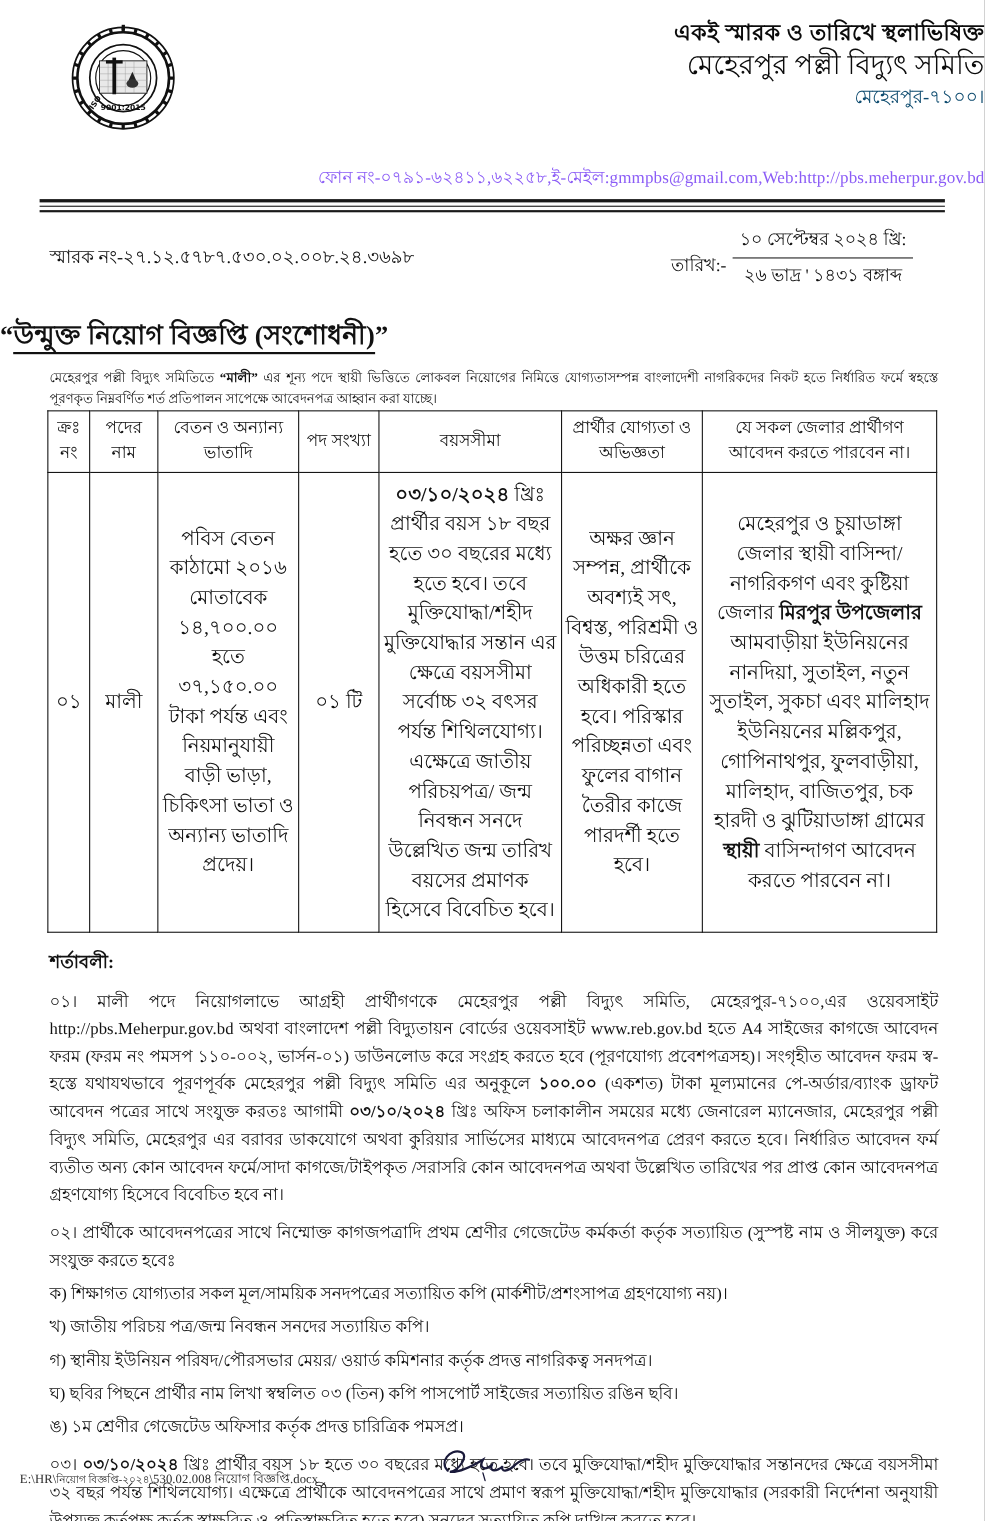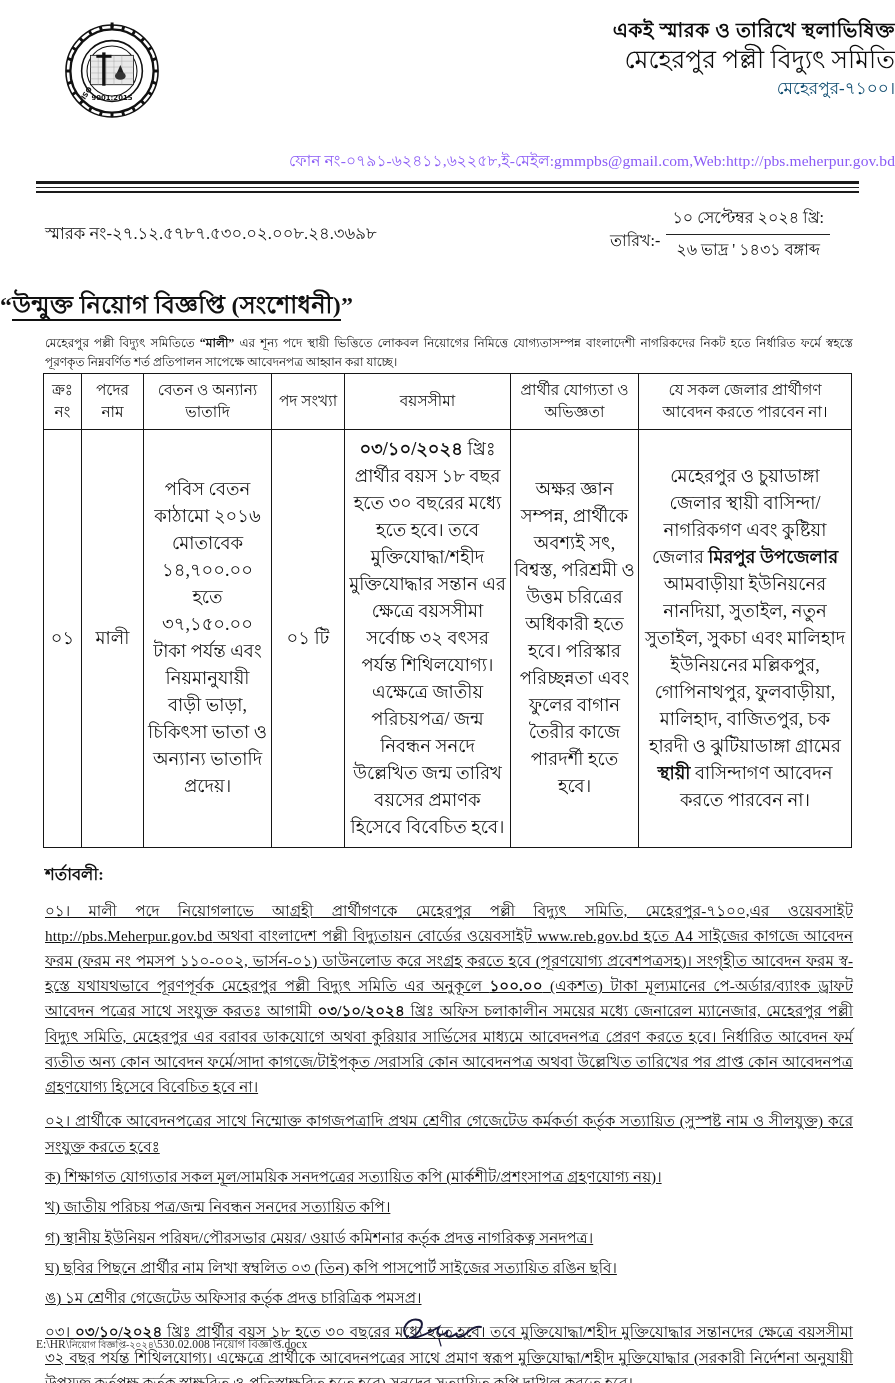--- a/index.html
+++ b/index.html
@@ -157,40 +157,39 @@
   .cond-head {
     margin: 14px 0 2px 45px;
     font-size: 16.5px;
     font-weight: bold;
   }
   .cond-p {
     margin: 9px 42px 0 45px;
     font-size: 15.2px;
     line-height: 1.66;
     text-align: justify;
-    text-decoration: underline;
   }
   .cond-p.sub {
     margin-top: 6px;
     line-height: 1.6;
     text-align: left;
   }
   .cond-p b { font-weight: bold; }
   .lat { font-family: "Liberation Serif", serif; letter-spacing: 0.1px; }
 
   
   .footer {
     position: absolute;
     left: 0; right: 0;
     bottom: 18px;
     height: 60px;
   }
   .filepath {
     position: absolute;
-    left: 36px;
+    left: 18px;
     bottom: 10px;
     font-size: 11.5px;
     color: #2a2a2a;
   }
   .filepath .small { font-size: 9.5px; }
   .sig {
     position: absolute;
     left: 395px;
     bottom: 14px;
     width: 90px;

